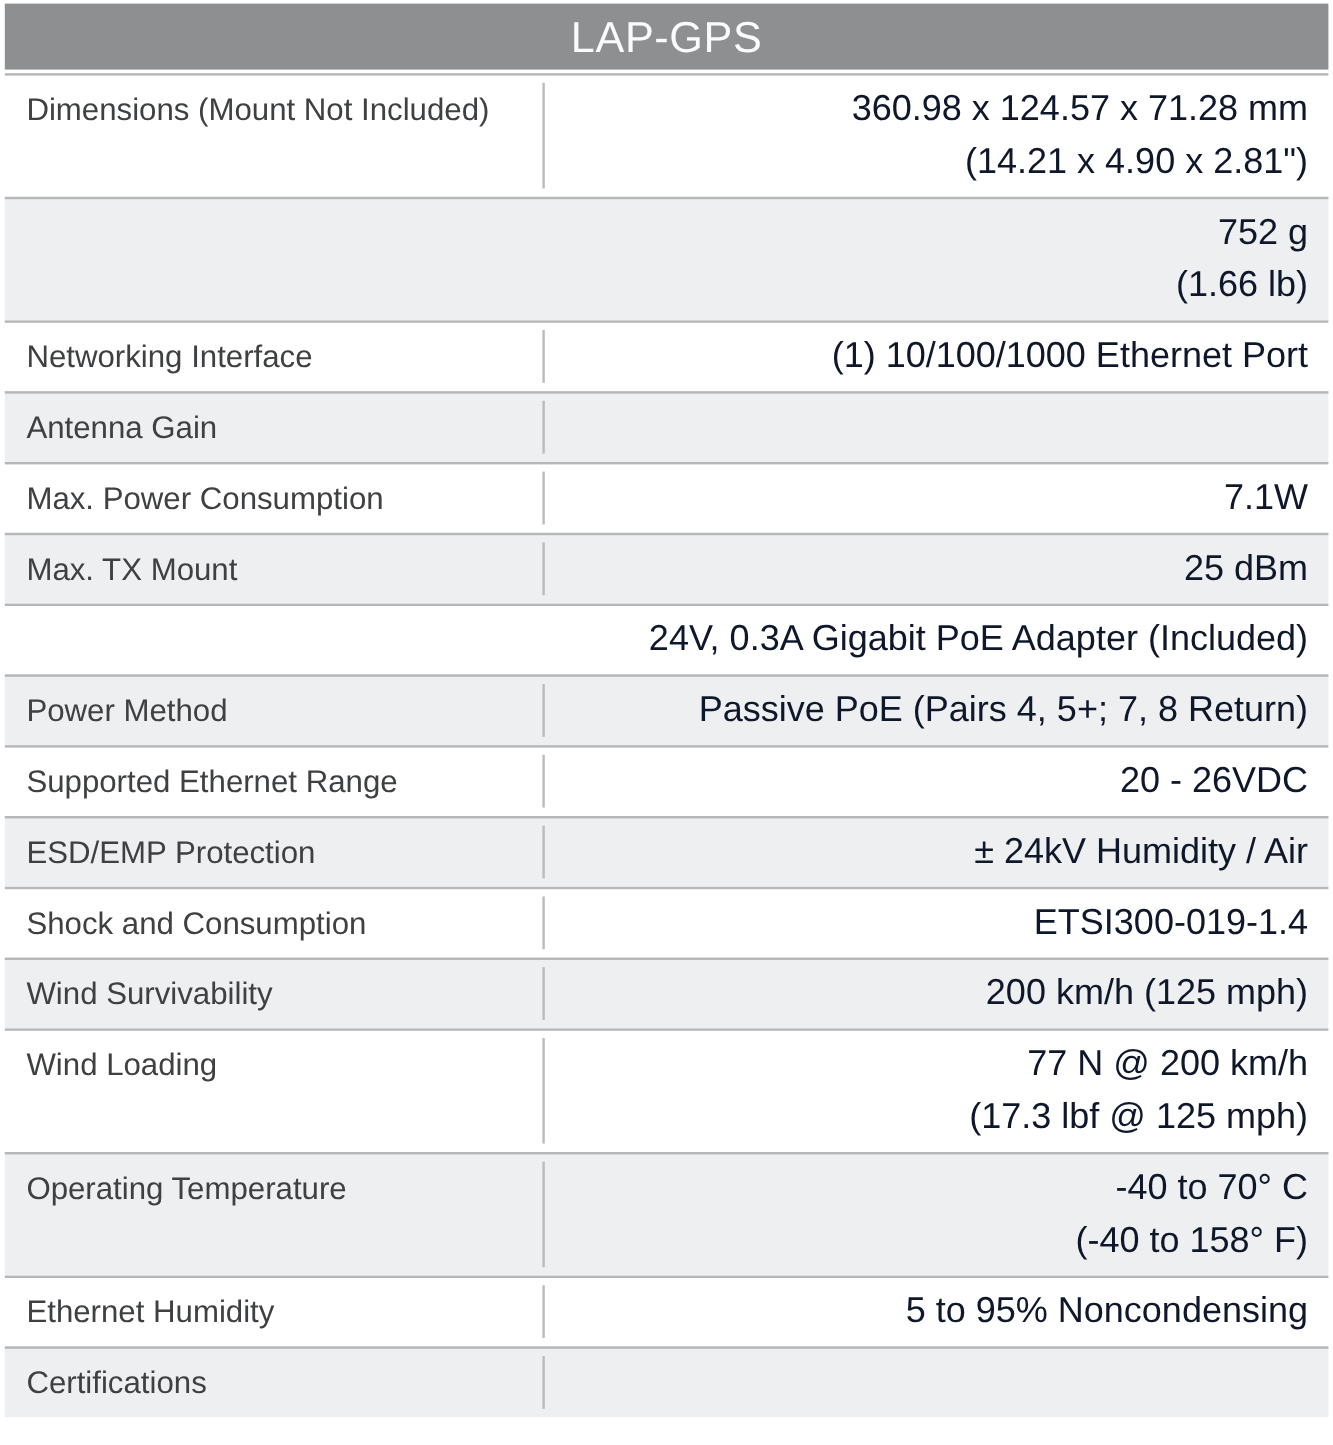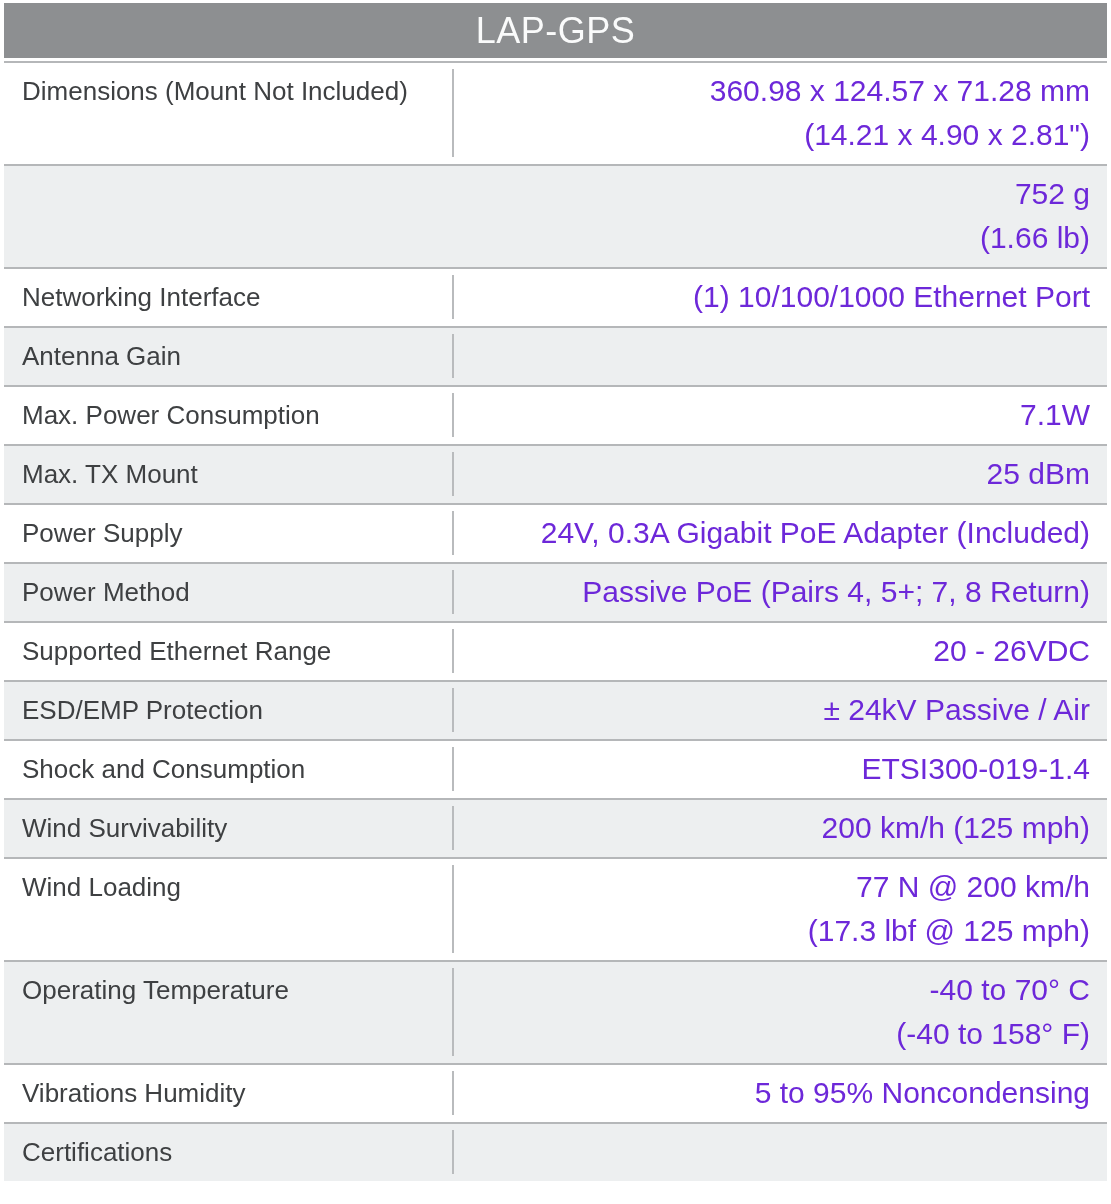--- a/index.html
+++ b/index.html
@@ -43,21 +43,21 @@
     border-right: 2px solid #b9bbbd;
     padding: 0 32px 0 18px;
     color: #3e4042;
     font-size: 26px;
     line-height: 44px;
   }
   .cell-value {
     flex: 1 1 auto;
     padding: 0 17px 0 10px;
     text-align: right;
-    color: #6d28d9;
+    color: #0f172a;
     font-size: 30px;
     line-height: 44px;
     margin-left: 42px;
   }
 </style>
 </head>
 <body>
 
 <div class="page">
 
@@ -100,21 +100,20 @@
   </div>
 
   <div class="row">
     <div class="cell-label">Max. TX Mount</div>
     <div class="cell-value">
           <div>25 dBm</div>
         </div>
   </div>
 
   <div class="row">
-    <div class="cell-label">Power Supply</div>
     <div class="cell-value">
           <div>24V, 0.3A Gigabit PoE Adapter (Included)</div>
         </div>
   </div>
 
   <div class="row">
     <div class="cell-label">Power Method</div>
     <div class="cell-value">
           <div>Passive PoE (Pairs 4, 5+; 7, 8 Return)</div>
         </div>
@@ -123,21 +122,21 @@
   <div class="row">
     <div class="cell-label">Supported Ethernet Range</div>
     <div class="cell-value">
           <div>20 - 26VDC</div>
         </div>
   </div>
 
   <div class="row">
     <div class="cell-label">ESD/EMP Protection</div>
     <div class="cell-value">
-          <div>± 24kV Passive / Air</div>
+          <div>± 24kV Humidity / Air</div>
         </div>
   </div>
 
   <div class="row">
     <div class="cell-label">Shock and Consumption</div>
     <div class="cell-value">
           <div>ETSI300-019-1.4</div>
         </div>
   </div>
 
@@ -158,21 +157,21 @@
 
   <div class="row">
     <div class="cell-label">Operating Temperature</div>
     <div class="cell-value">
           <div>-40 to 70° C</div>
           <div>(-40 to 158° F)</div>
         </div>
   </div>
 
   <div class="row">
-    <div class="cell-label">Vibrations Humidity</div>
+    <div class="cell-label">Ethernet Humidity</div>
     <div class="cell-value">
           <div>5 to 95% Noncondensing</div>
         </div>
   </div>
 
   <div class="row">
     <div class="cell-label">Certifications</div>
   </div>
 </div>
 

